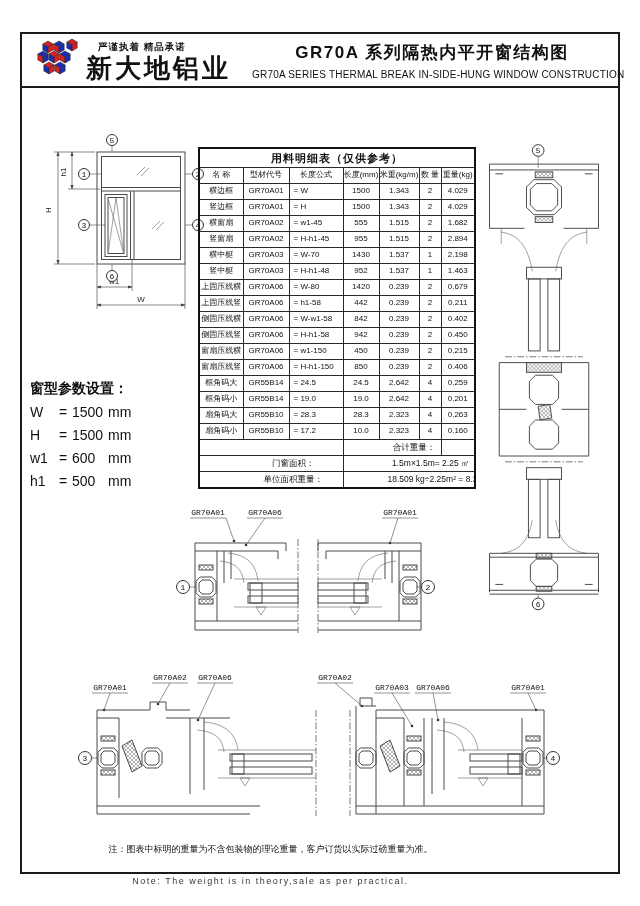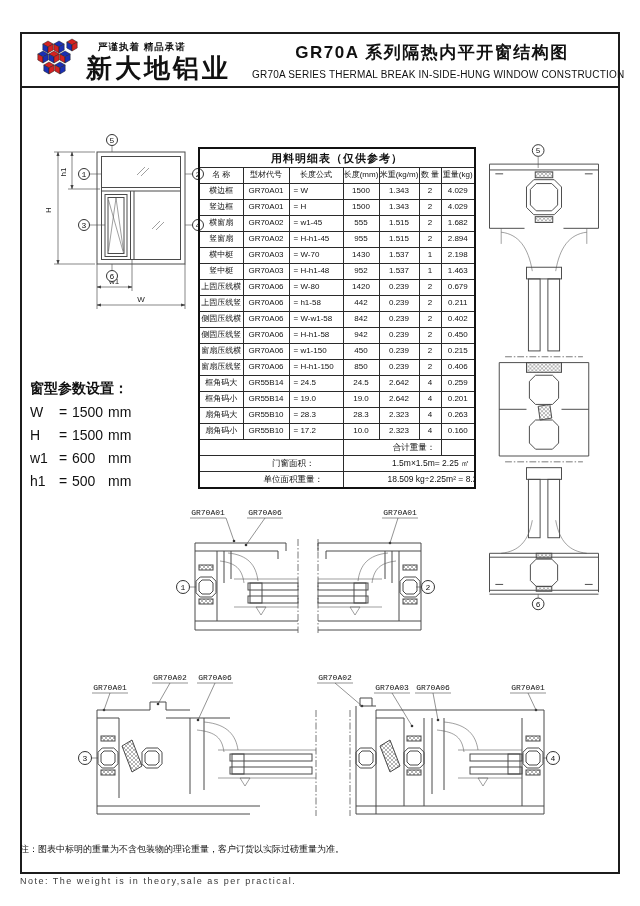--- a/index.html
+++ b/index.html
@@ -40,21 +40,21 @@
   .tn{stroke:#5f5f5f;fill:none;stroke-width:0.6;}
   .dim{stroke:#555;fill:none;stroke-width:0.7;}
   .dd{stroke:#555;fill:none;stroke-width:0.8;stroke-dasharray:7 2 1.5 2;}
   .co-c{fill:#fff;stroke:#333;stroke-width:1;}
   .co-t{font-size:8px;fill:#111;text-anchor:middle;}
   .lbl{font-size:8px;fill:#111;text-anchor:middle;}
   .dim-t{font-size:8px;fill:#222;text-anchor:middle;font-family:"Liberation Sans",sans-serif;}
   .ldr{stroke:#4a4a4a;stroke-width:0.6;fill:none;}
   .dot{fill:#333;stroke:none;}
   
-  .note{left:20px;top:843px;width:501px;}
+  .note{left:20px;top:843px;width:501px;text-align:center;}
   .note-cn{font-size:9px;}
   .note-en{font-size:9px;letter-spacing:1.5px;color:#3a3a3a;margin-top:20px;}
 </style>
 </head>
 <body>
 
 <div class="abs page-border"></div>
 <div class="abs header-sep"></div>
 
 <svg class="abs" style="left:30px;top:38px;" width="56" height="46" viewBox="0 0 56 46">

